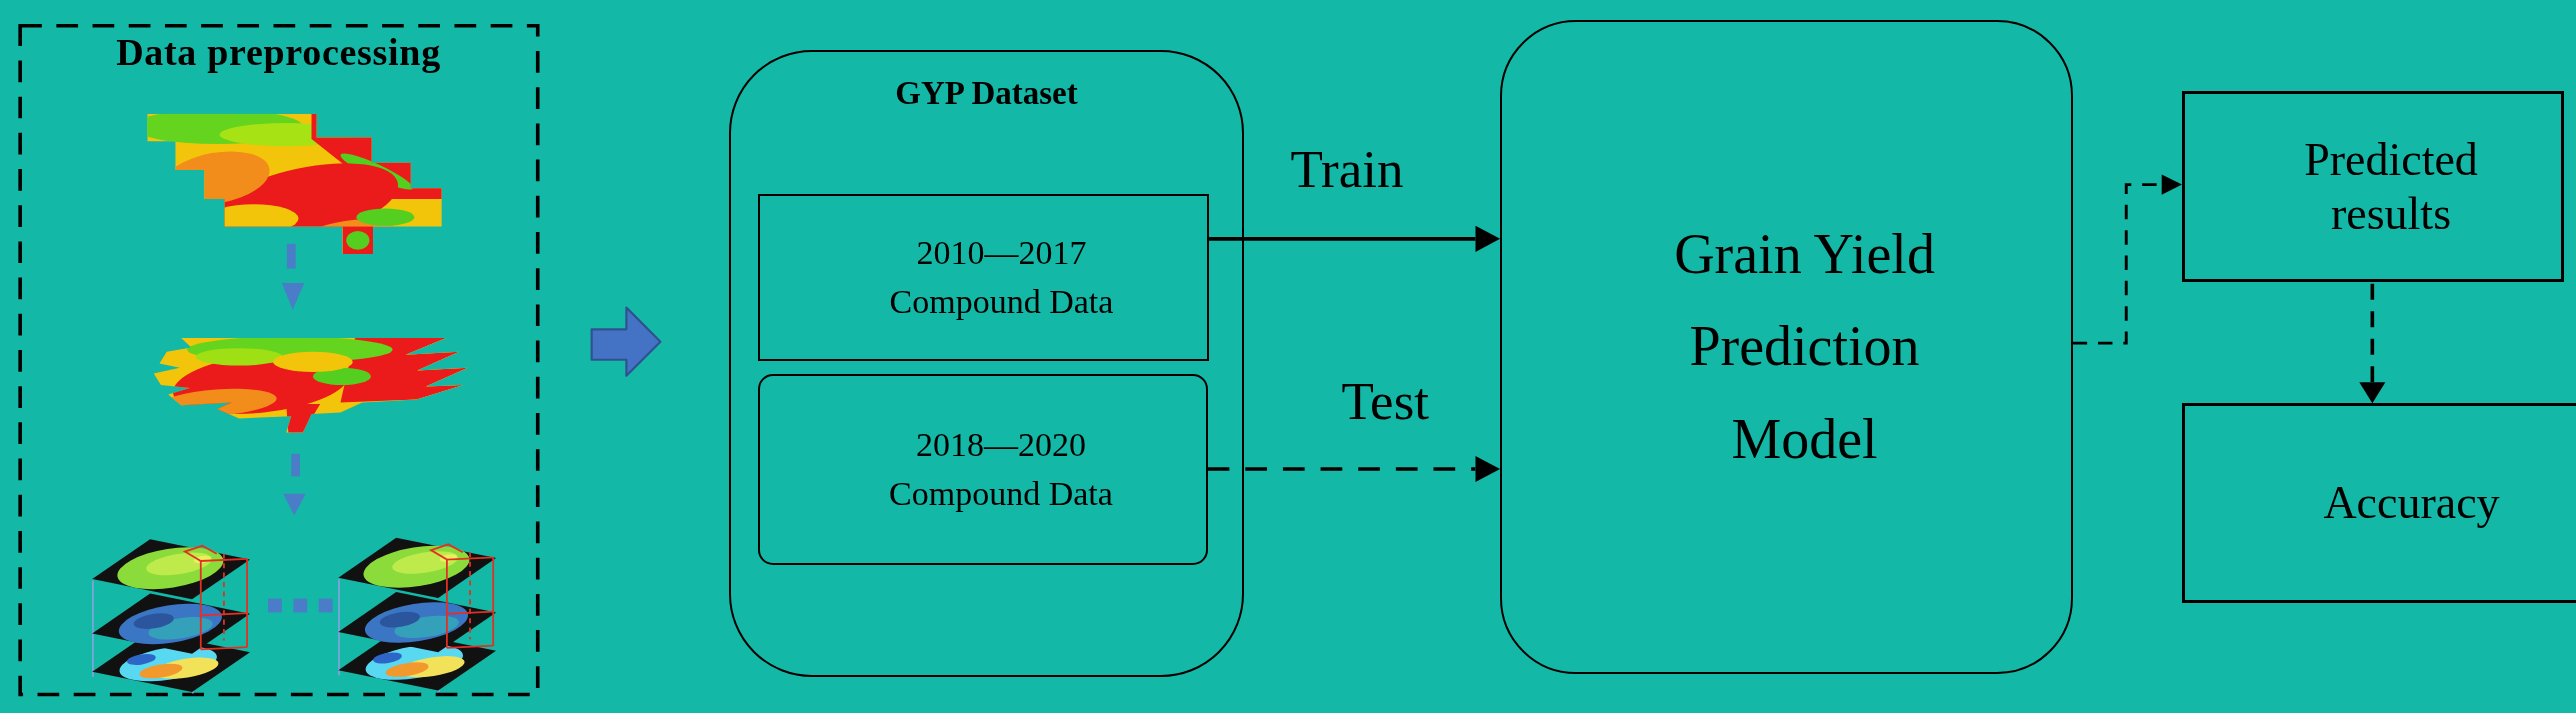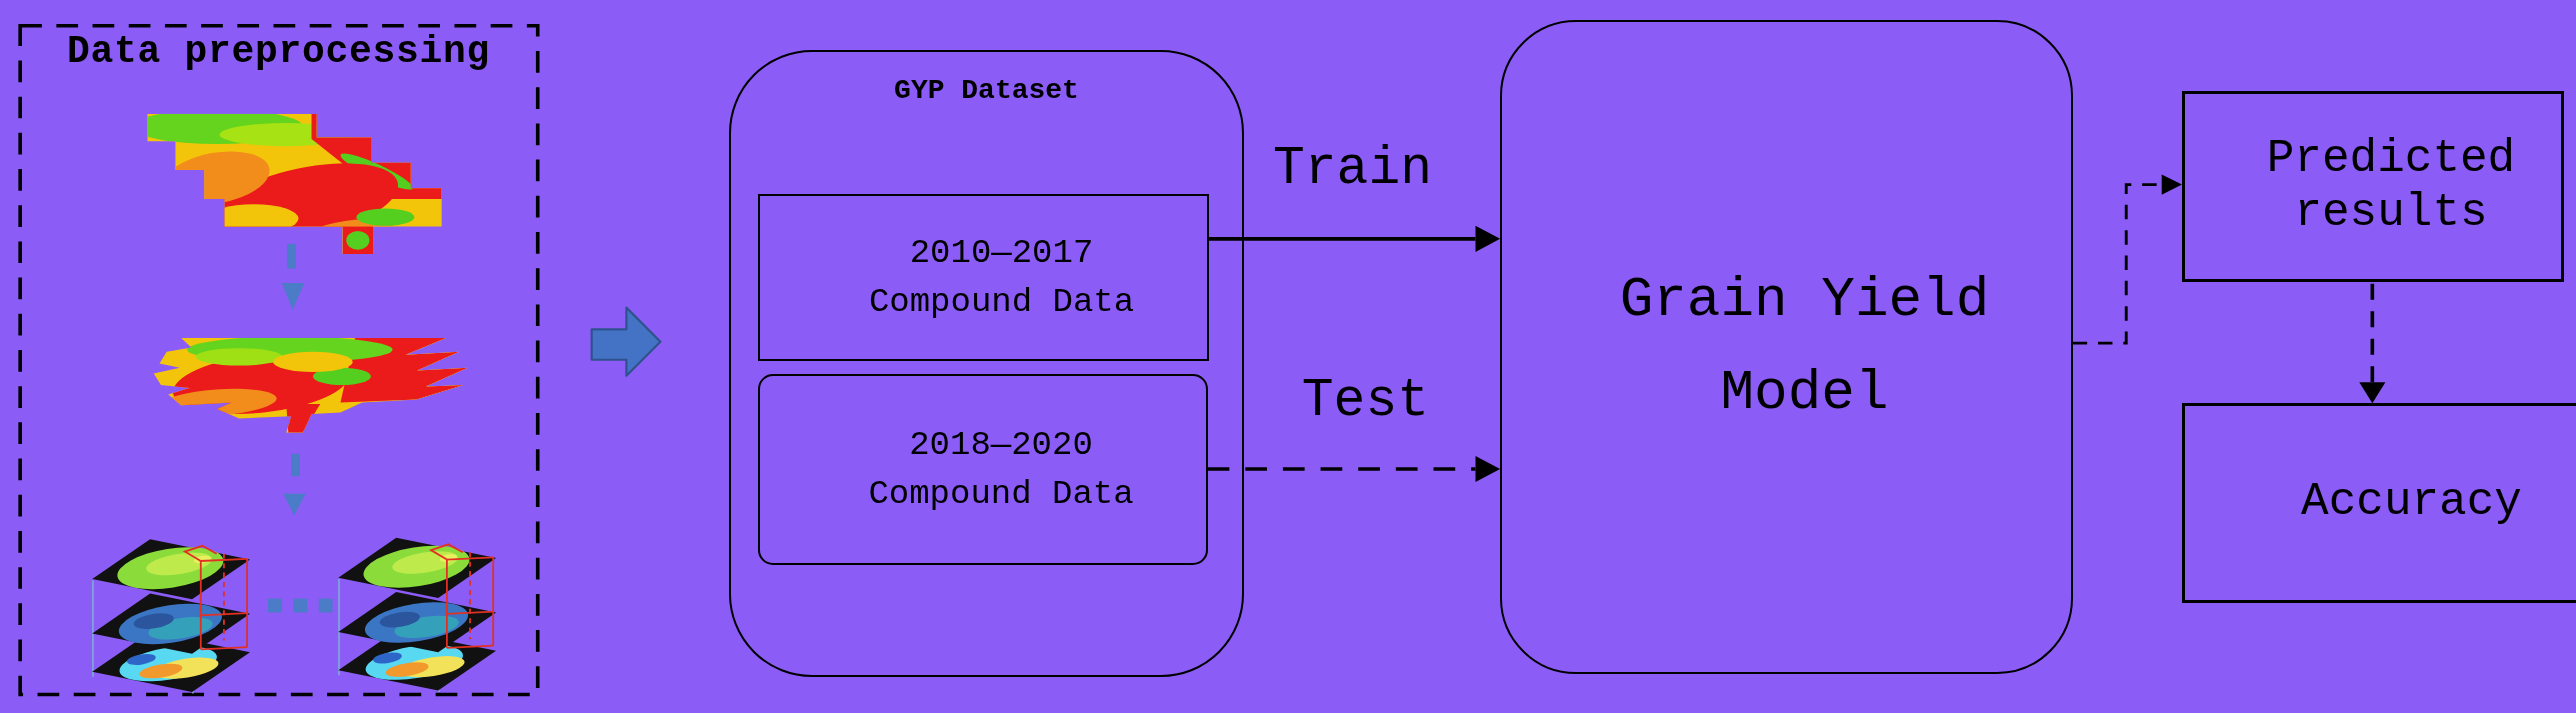--- a/index.html
+++ b/index.html
@@ -1,42 +1,42 @@
 <!DOCTYPE html>
 <html style="font-size:11.6px"><head>
 <meta charset="utf-8">
 <style>
   html, body { margin: 0; padding: 0; background: #ffffff; }
   .canvas {
     position: relative;
     width: 2576px;
     height: 713px;
-    background: #8b5cf6;
-    font-family: Liberation Mono, monospace;
+    background: #14b8a6;
+    font-family: Liberation Serif, serif;
     color: #000000;
     overflow: hidden;
   }
   svg.layer {
     position: absolute;
     left: 0; top: 0;
     width: 2576px; height: 713px;
   }
   .abs { position: absolute; }
   .ctr { display: flex; flex-direction: column; align-items: center; justify-content: center; text-align: center; padding-left: 36px; }
   .box {
     position: absolute;
     box-sizing: border-box;
     border: 2.9px solid #000;
     background: transparent;
   }
   .box.thick { border-width: 3.6px; }
   .rounded-lg { border-radius: 83px; }
   .rounded-model { border-radius: 76px; }
   .pp-title { font-size: 38px; font-weight: 700; letter-spacing: 0.7px; }
-  .gyp-title { font-size: 28px; font-weight: 700; }
+  .gyp-title { font-size: 33px; font-weight: 700; }
   .inner-text { font-size: 34px; line-height: 1.42; font-weight: 400; }
   .model-text { font-size: 56px; line-height: 1.44; font-weight: 400; }
   .label-lg { font-size: 53px; font-weight: 400; }
   .out-text { font-size: 46px; line-height: 1.16; font-weight: 400; }
 </style>
 </head>
 <body>
 
 <div class="canvas">
 
@@ -176,20 +176,21 @@
   <div class="box ctr inner-text" style="left:758px; top:374px; width:450px; height:191px;border-radius:15px;">
     <div>2018—2020</div>
     <div>Compound Data</div>
   </div>
 
   <div class="abs label-lg" style="left:1273px; top:139px; width:148px; text-align:center;">Train</div>
   <div class="abs label-lg" style="left:1281px; top:371px; width:148px; text-align:right;">Test</div>
 
   <div class="box ctr rounded-model model-text" style="left:1500px; top:19.5px; width:573px; height:654px;gap:12px;">
     <div>Grain Yield</div>
+    <div>Prediction</div>
     <div>Model</div>
   </div>
 
   <div class="box thick ctr out-text" style="left:2182px; top:91px; width:382px; height:191px;">
     <div>Predicted</div>
     <div>results</div>
   </div>
 
   <div class="box thick ctr out-text" style="left:2182px; top:403px; width:423px; height:200px;">
     <div>Accuracy</div>

